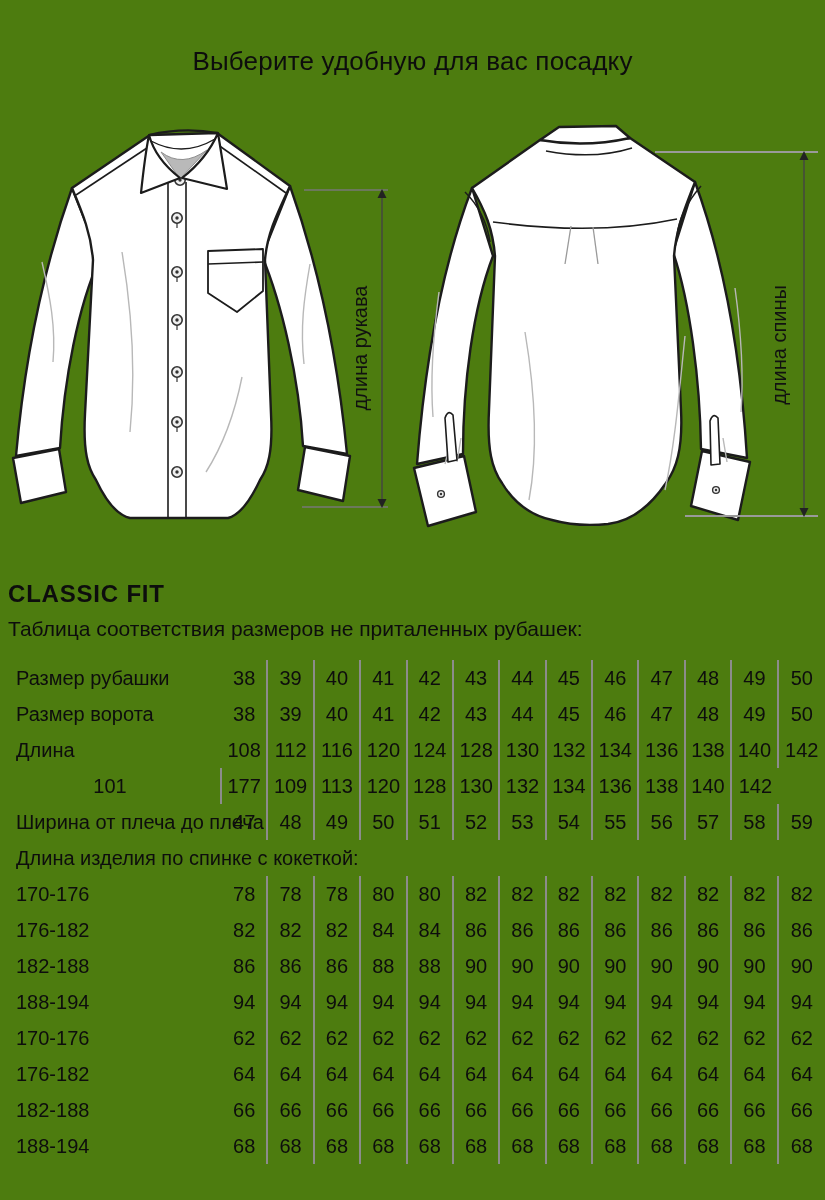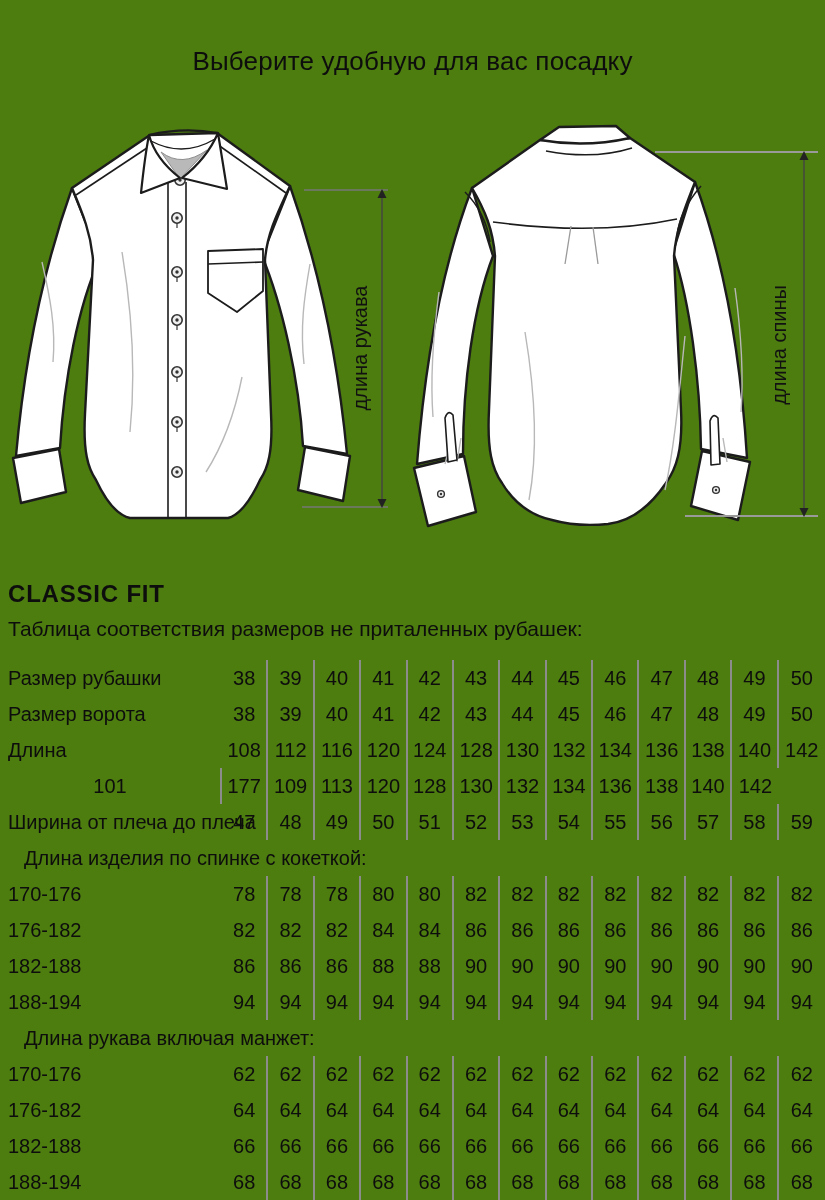--- a/index.html
+++ b/index.html
@@ -12,25 +12,25 @@
   .svg-front{position:absolute;left:10px;top:122px;width:390px;height:418px;}
   .svg-back{position:absolute;left:405px;top:122px;width:420px;height:415px;}
   .dim-label{font-size:20px;fill:#111;font-family:"Liberation Sans","DejaVu Sans",sans-serif;}
 
   .classic-fit{position:absolute;top:580px;left:8px;font-size:24px;font-weight:700;
                letter-spacing:0.8px;}
   .subtitle{position:absolute;top:617px;left:8px;font-size:21px;}
 
   .size-table{position:absolute;top:660px;left:0;width:825px;}
   .trow{display:grid;grid-template-columns:222px repeat(13,1fr);height:36px;}
-  .rlabel{display:flex;align-items:center;padding-left:8px;font-size:20px;white-space:nowrap;}
+  .rlabel{display:flex;align-items:center;padding-left:16px;font-size:20px;white-space:nowrap;}
   .cell{display:flex;align-items:center;justify-content:center;font-size:20px;
         border-right:2px solid #8c8c8c;}
   .cell.last{border-right:none;}
-  .tsec{display:flex;align-items:center;height:36px;padding-left:24px;font-size:20px;}
+  .tsec{display:flex;align-items:center;height:36px;padding-left:16px;font-size:20px;}
 </style>
 </head>
 <body>
 
 <div class="page">
 
   <div class="title">Выберите удобную для вас посадку</div>
 
   <svg class="svg-front" viewBox="0 0 390 418">
     <g fill="#ffffff" stroke="#1c1c1c" stroke-width="2.4" stroke-linejoin="round" stroke-linecap="round">
@@ -296,21 +296,20 @@
         <div class="cell">94</div>
         <div class="cell">94</div>
         <div class="cell">94</div>
         <div class="cell">94</div>
         <div class="cell">94</div>
         <div class="cell">94</div>
         <div class="cell">94</div>
         <div class="cell">94</div>
         <div class="cell last">94</div>
       </div>
-      <div class="tsec">Длина рукава включая манжет:</div>
       <div class="trow">
         <div class="rlabel">170-176</div>
         <div class="cell">62</div>
         <div class="cell">62</div>
         <div class="cell">62</div>
         <div class="cell">62</div>
         <div class="cell">62</div>
         <div class="cell">62</div>
         <div class="cell">62</div>
         <div class="cell">62</div>

